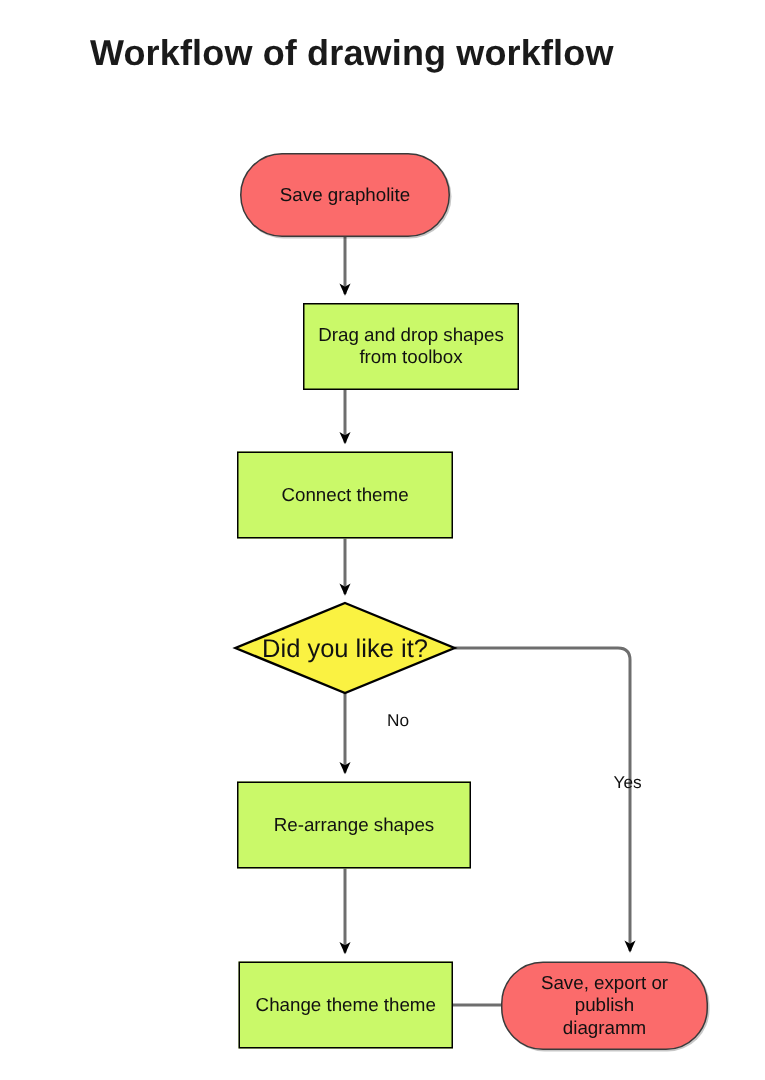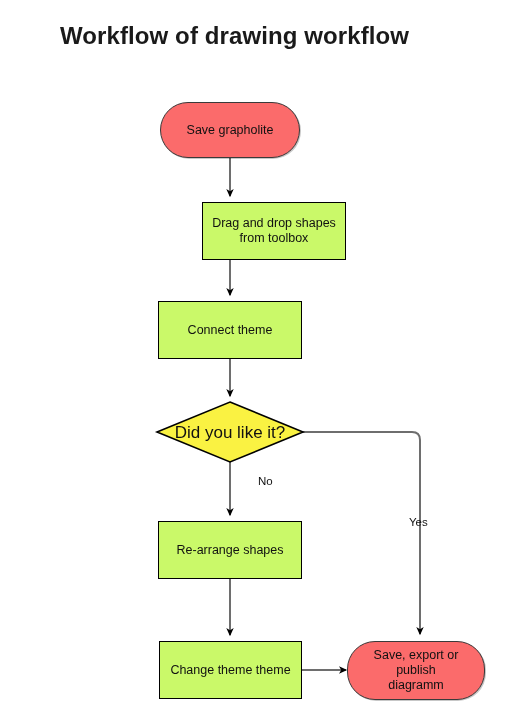--- a/index.html
+++ b/index.html
@@ -120,29 +120,29 @@
 </div>
 
 <div class="node node-process" style="left:158px; top:301px; width:144px; height:58px;">
   <span>Connect theme</span>
 </div>
 
 <div class="node node-decision" style="left:157px; top:402px; width:146px; height:60px;">
   <span class="diamond-label">Did you like it?</span>
 </div>
 
-<div class="node node-process" style="left:158px; top:521px; width:144px; height:58px;">
+<div class="node node-process" style="left:158px; top:521px; width:156px; height:58px;">
   <span>Re-arrange shapes</span>
 </div>
 
 <div class="node node-process" style="left:159px; top:641px; width:143px; height:58px;">
   <span>Change theme theme</span>
 </div>
 
-<div class="node node-terminal" style="left:347px; top:641px; width:138px; height:59px;">
+<div class="node node-terminal" style="left:334px; top:641px; width:138px; height:59px;">
   <span>
     <span>Save, export or</span><br>
     <span>publish</span><br>
     <span>diagramm</span>
   </span>
 </div>
 
 <div class="edge-label" style="left:234px; top:475px;margin-left:24px;">No</div>
 <div class="edge-label" style="left:409px; top:468px;margin-top:48px;">Yes</div>
 

